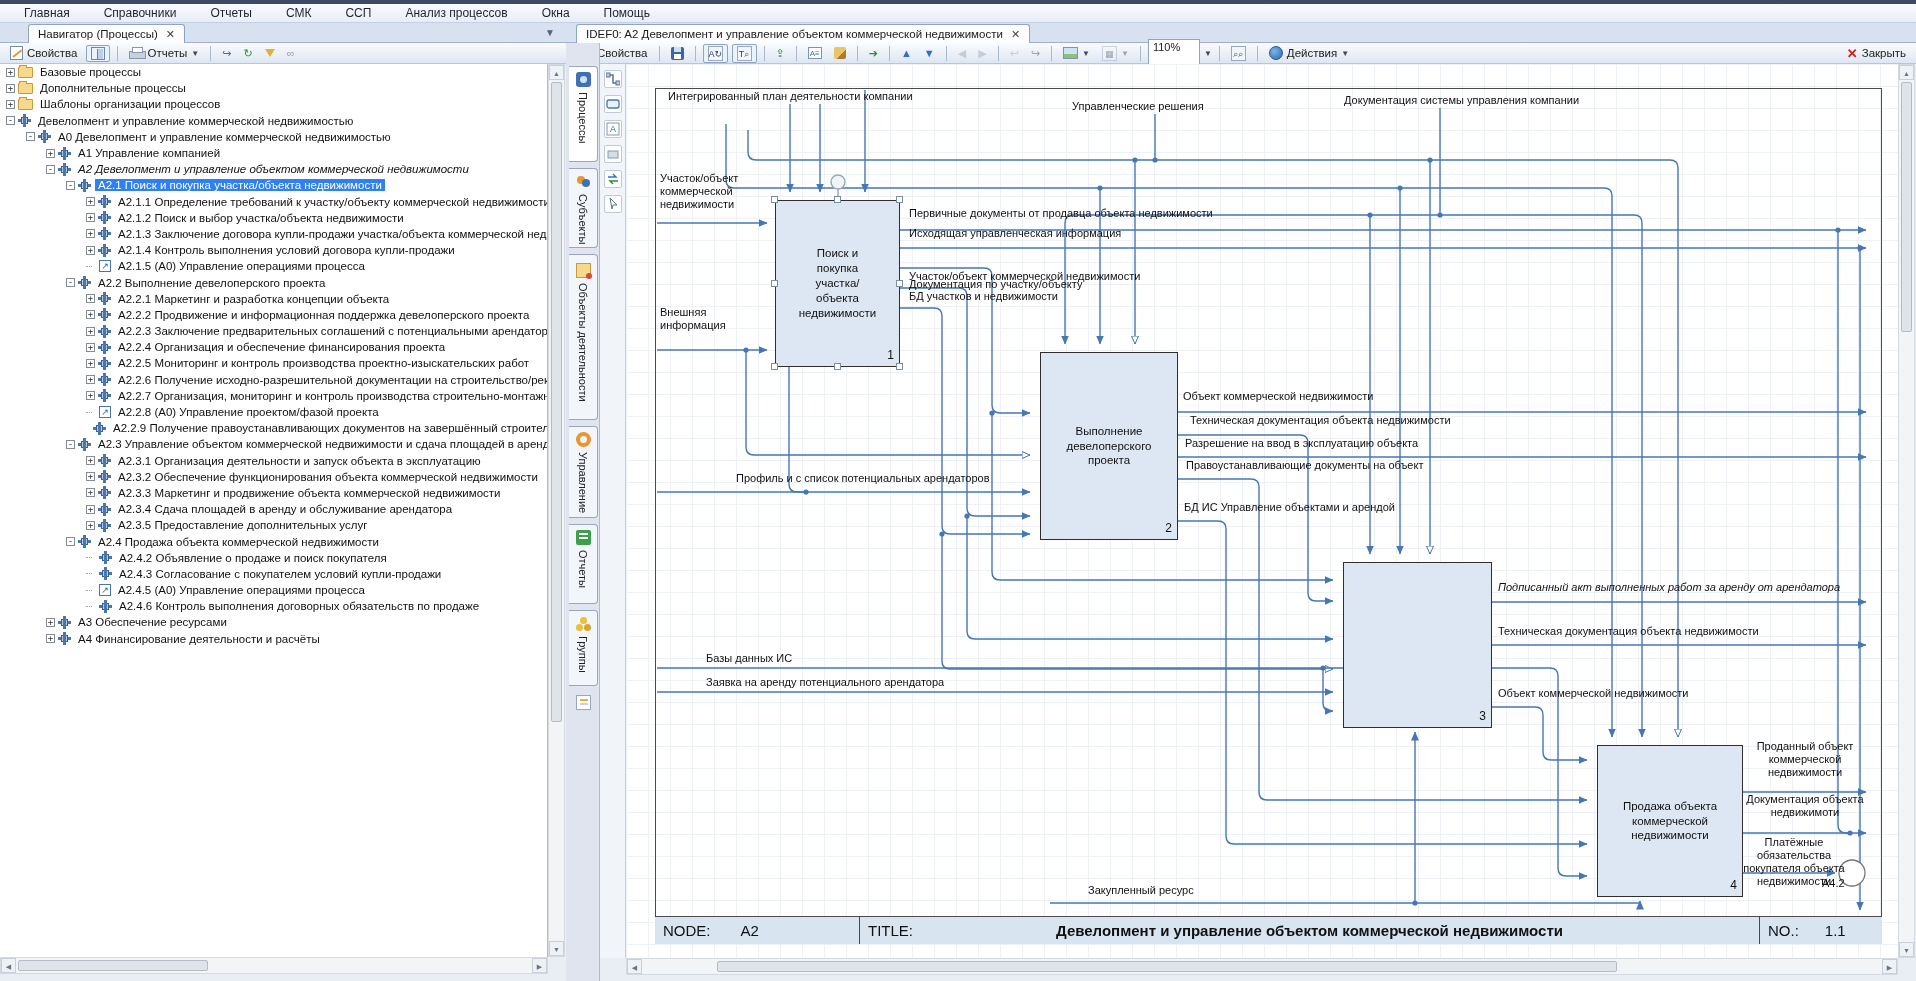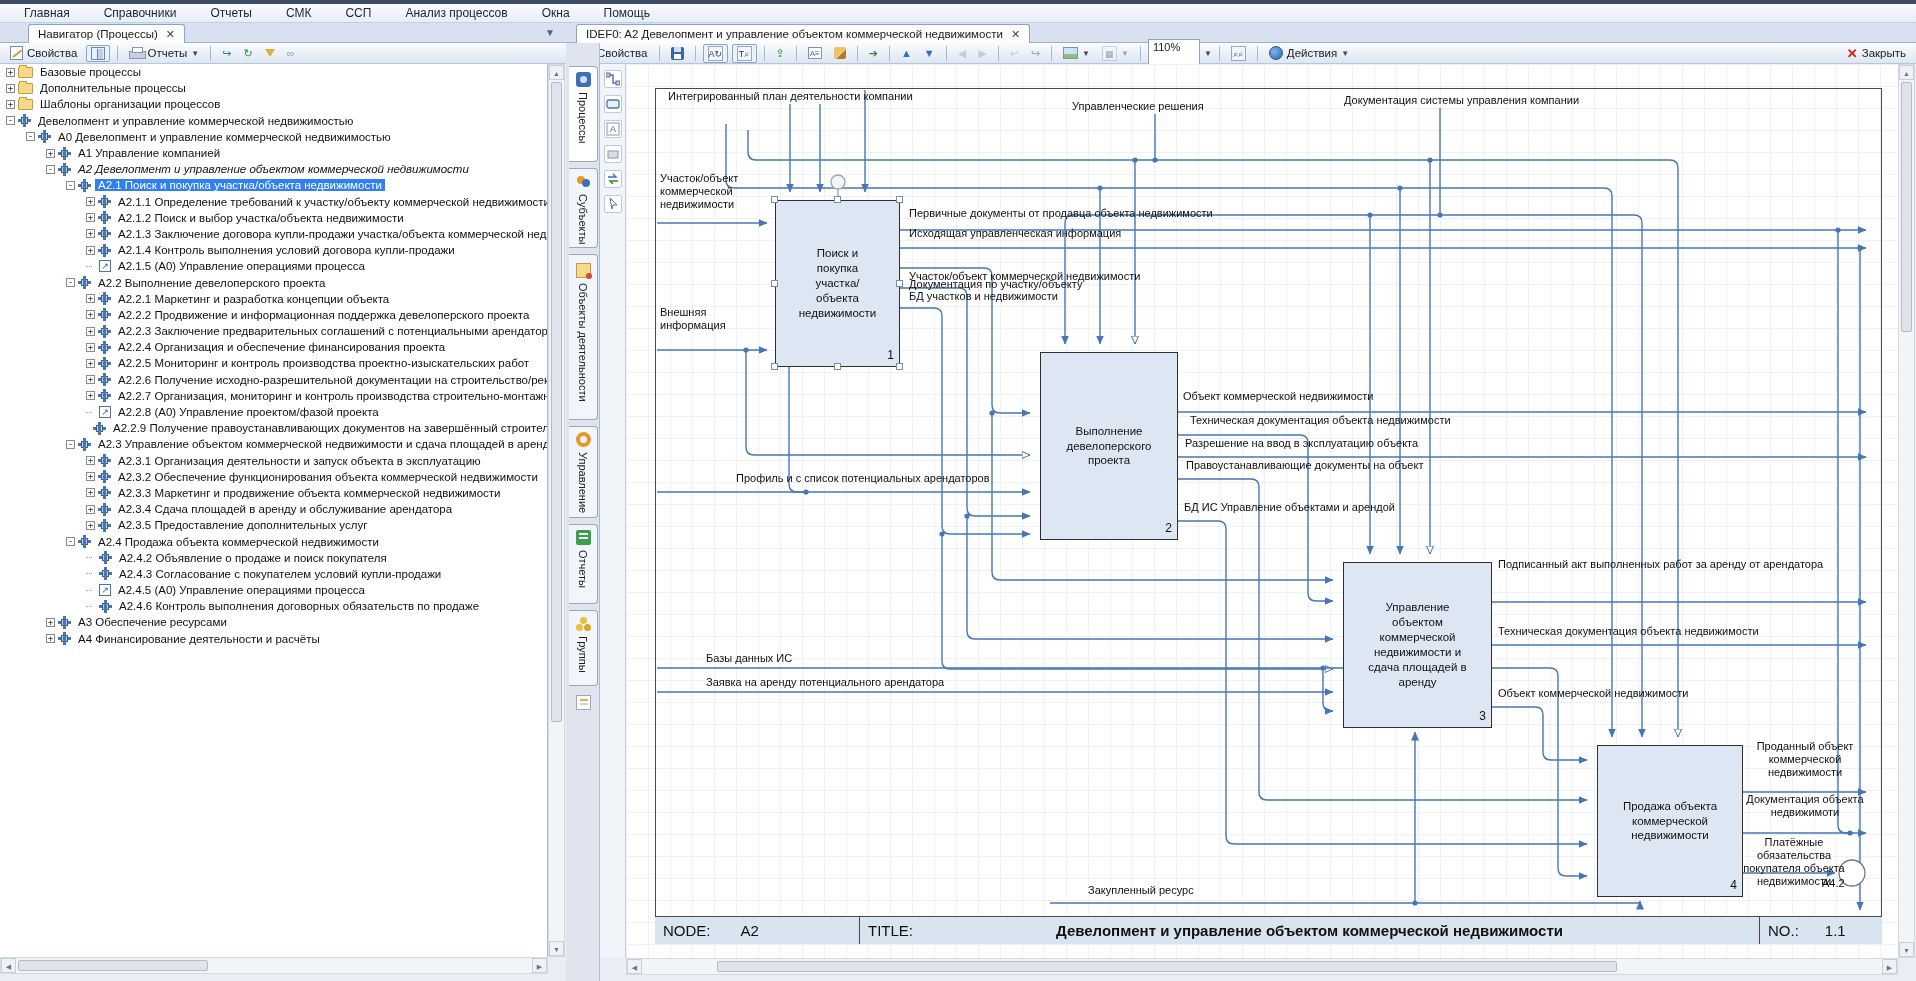--- a/index.html
+++ b/index.html
@@ -672,21 +672,20 @@
 
     <div class="ibox" style="left:149px;top:136px;width:125px;height:167px;">
       <span>Поиск и покупка участка/объекта недвижимости</span>
       <span class="num">1</span>
     </div>
     <div class="ibox" style="left:414px;top:288px;width:138px;height:188px;">
       <span>Выполнение девелоперского проекта</span>
       <span class="num">2</span>
     </div>
     <div class="ibox" style="left:717px;top:498px;width:149px;height:166px;">
-      <span>Управление объектом коммерческой недвижимости и сдача площадей в аренду</span>
       <span class="num">3</span>
     </div>
     <div class="ibox" style="left:971px;top:681px;width:146px;height:152px;">
       <span>Продажа объекта коммерческой недвижимости</span>
       <span class="num">4</span>
     </div>
 
     <div class="handle" style="left:145px;top:132px;"></div>
     <div class="handle" style="left:208px;top:132px;"></div>
     <div class="handle" style="left:270px;top:132px;"></div>
@@ -707,21 +706,21 @@
     <div class="flbl" style="left:283px;top:143px;">Первичные документы от продавца объекта недвижимости</div>
     <div class="flbl" style="left:283px;top:163px;">Исходящая управленческая информация</div>
     <div class="flbl" style="left:283px;top:186px;margin-top:28px;">Документация по участку/объекту</div>
     <div class="flbl" style="left:283px;top:206px;">Участок/объект коммерческой недвижимости</div>
     <div class="flbl" style="left:283px;top:226px;">БД участков и недвижимости</div>
     <div class="flbl" style="left:557px;top:326px;">Объект коммерческой недвижимости</div>
     <div class="flbl" style="left:564px;top:350px;">Техническая документация объекта недвижимости</div>
     <div class="flbl" style="left:559px;top:373px;">Разрешение на ввод в эксплуатацию объекта</div>
     <div class="flbl" style="left:560px;top:395px;">Правоустанавливающие документы на объект</div>
     <div class="flbl" style="left:558px;top:437px;">БД ИС Управление объектами и арендой</div>
-    <div class="flbl" style="left:872px;top:494px;">Подписанный акт выполненных работ за аренду от арендатора</div>
+    <div class="flbl" style="left:872px;top:517px;font-style:italic;">Подписанный акт выполненных работ за аренду от арендатора</div>
     <div class="flbl" style="left:872px;top:561px;">Техническая документация объекта недвижимости</div>
     <div class="flbl" style="left:872px;top:623px;">Объект коммерческой недвижимости</div>
     <div class="flbl ctr" style="left:1118px;top:676px;width:122px;">Проданный объект коммерческой недвижимости</div>
     <div class="flbl ctr" style="left:1118px;top:729px;width:122px;">Документация объекта недвижимоти</div>
     <div class="flbl ctr" style="left:1112px;top:772px;width:112px;">Платёжные обязательства покупателя объекта недвижимости</div>
     <div class="flbl" style="left:1196px;top:813px;">A4.2</div>
     <div class="flbl" style="left:462px;top:820px;">Закупленный ресурс</div>
 
     <div class="abs" id="nodebar">
       <div class="nb-cell nb-1">

